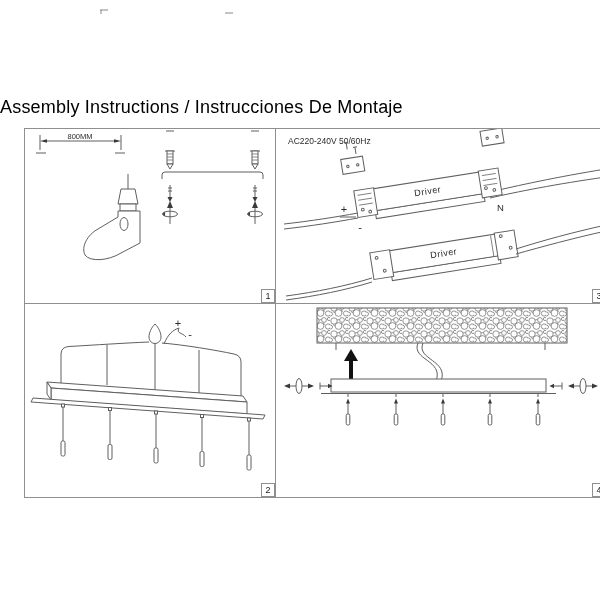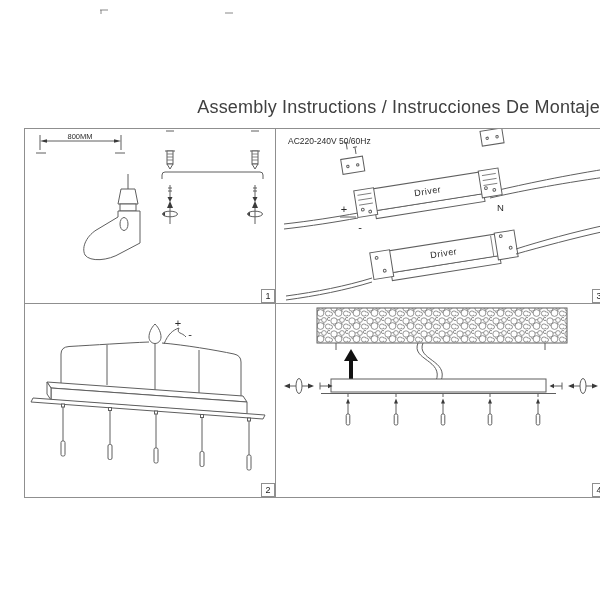--- a/index.html
+++ b/index.html
@@ -1,17 +1,17 @@
 <!DOCTYPE html>
 <html><head>
 <meta charset="utf-8">
 <style>
   html,body{margin:0;padding:0;background:#fff;}
   body{width:600px;height:600px;position:relative;font-family:"Liberation Sans",sans-serif;overflow:hidden;}
-  .title{position:absolute;top:97px;left:0;width:600px;text-align:right;font-size:18px;color:#404040;letter-spacing:.2px;white-space:nowrap;}
+  .title{position:absolute;top:97px;left:0;width:600px;text-align:left;font-size:18px;color:#000000;letter-spacing:.2px;white-space:nowrap;}
   .sheet{position:absolute;left:24px;top:128px;width:581px;height:368px;border:1px solid #8f8f8f;background:#fff;}
   .divider-v{position:absolute;left:250px;top:0;width:1px;height:100%;background:#8f8f8f;}
   .divider-h{position:absolute;left:0;top:174px;width:100%;height:1px;background:#8f8f8f;}
   .panel{position:absolute;}
   .panel-1{left:0;top:0;width:250px;height:174px;}
   .panel-3{left:251px;top:0;width:330px;height:174px;}
   .panel-2{left:0;top:175px;width:250px;height:193px;}
   .panel-4{left:251px;top:175px;width:330px;height:193px;}
   .badge{position:absolute;right:0;bottom:0;width:12px;height:12px;border:1px solid #8f8f8f;background:#fff;font-size:9px;line-height:12px;text-align:center;color:#1c1c1c;}
   svg{display:block;width:100%;height:100%;}

